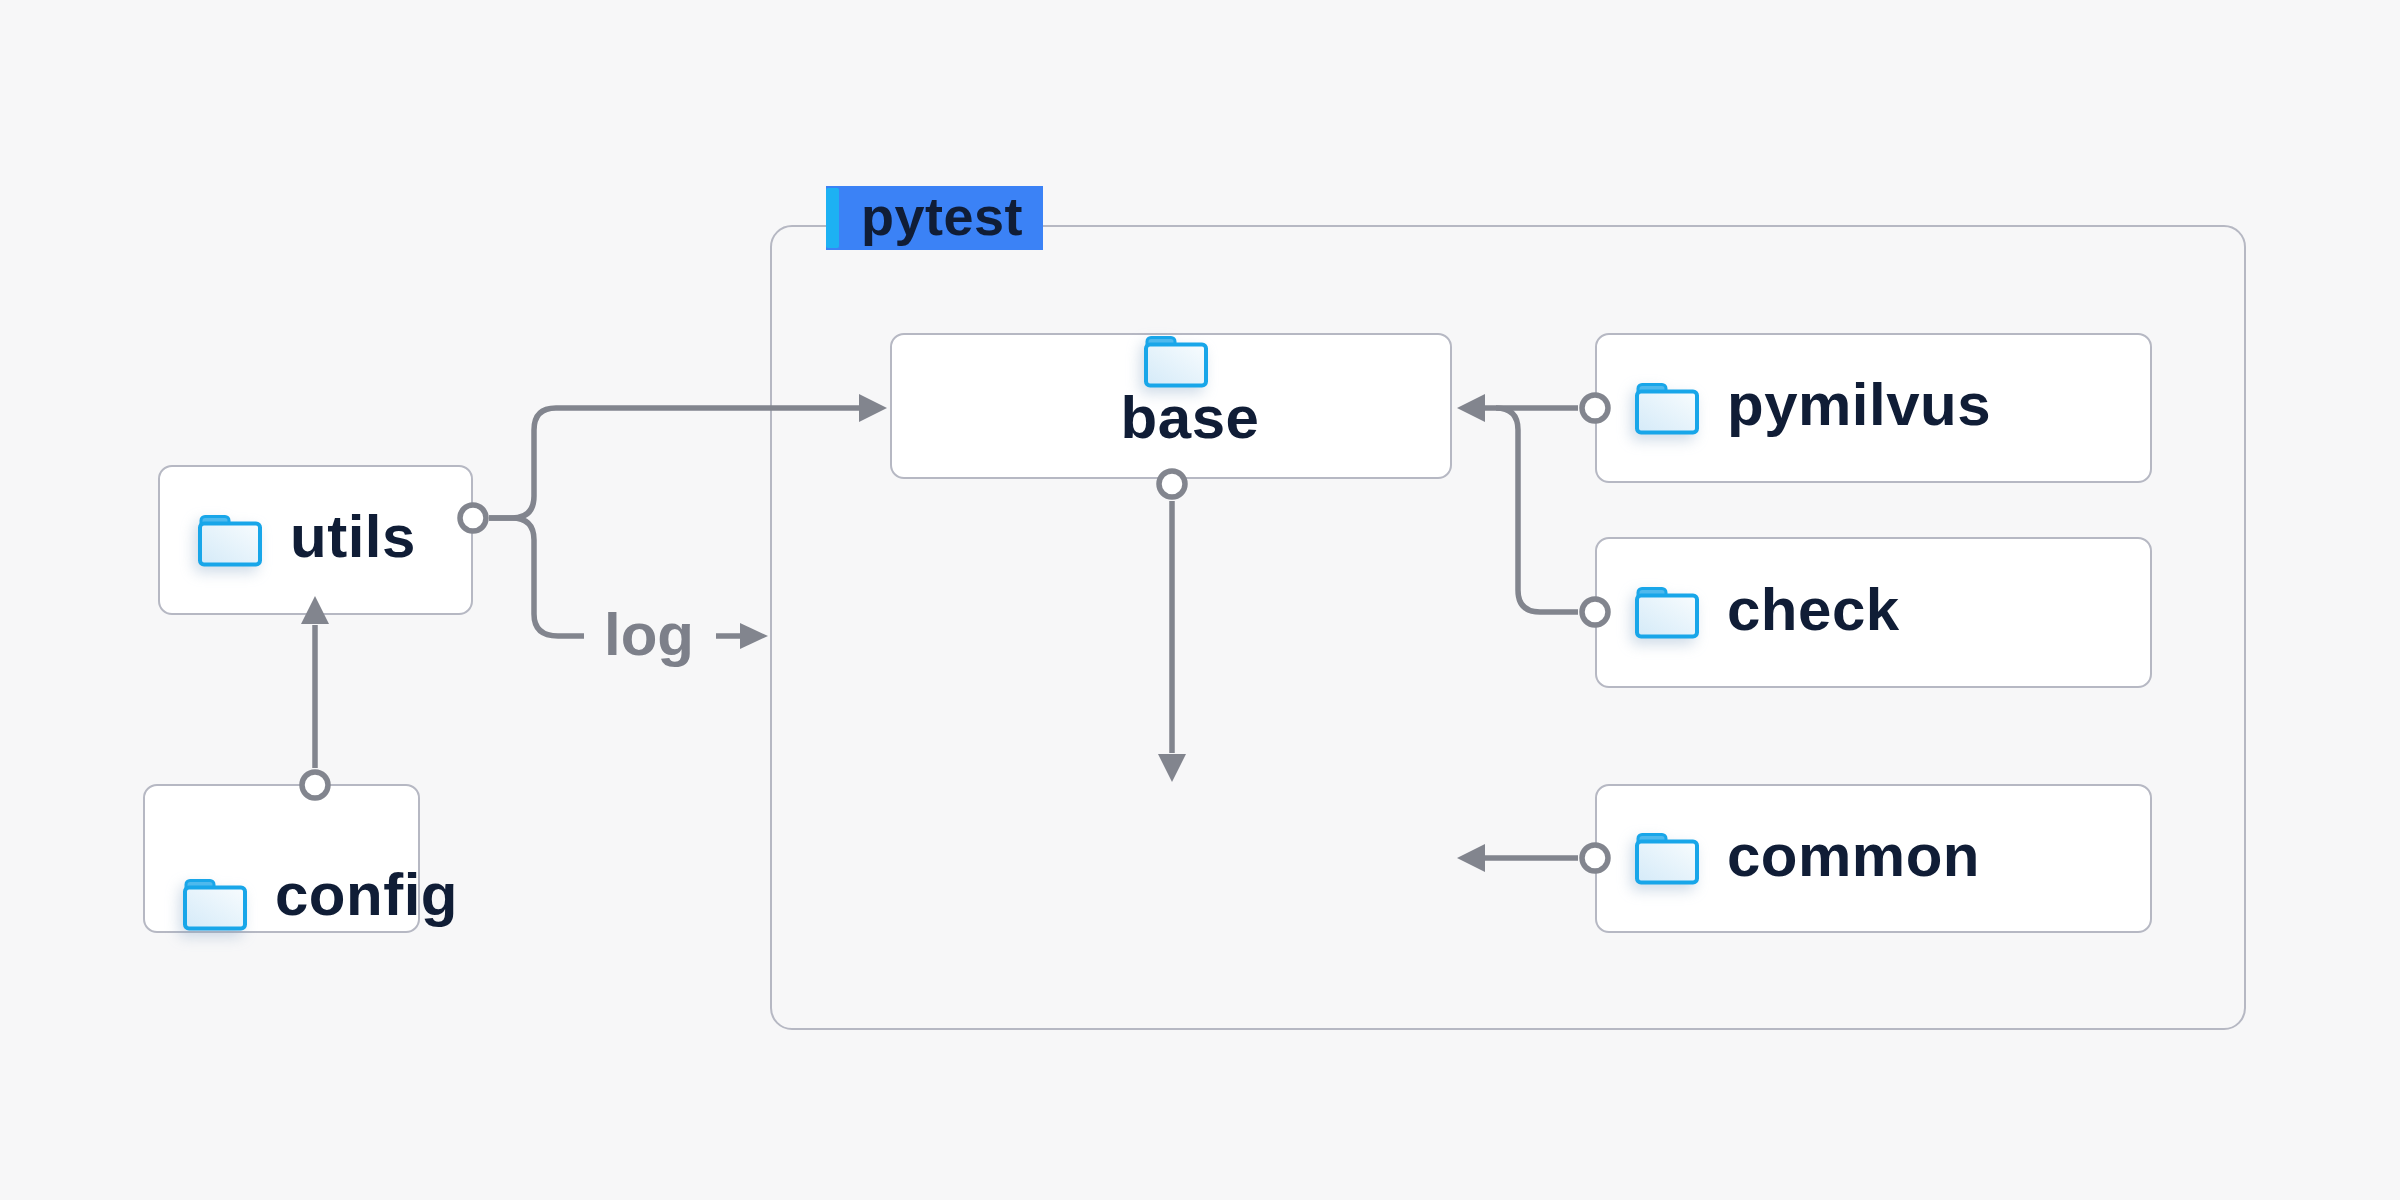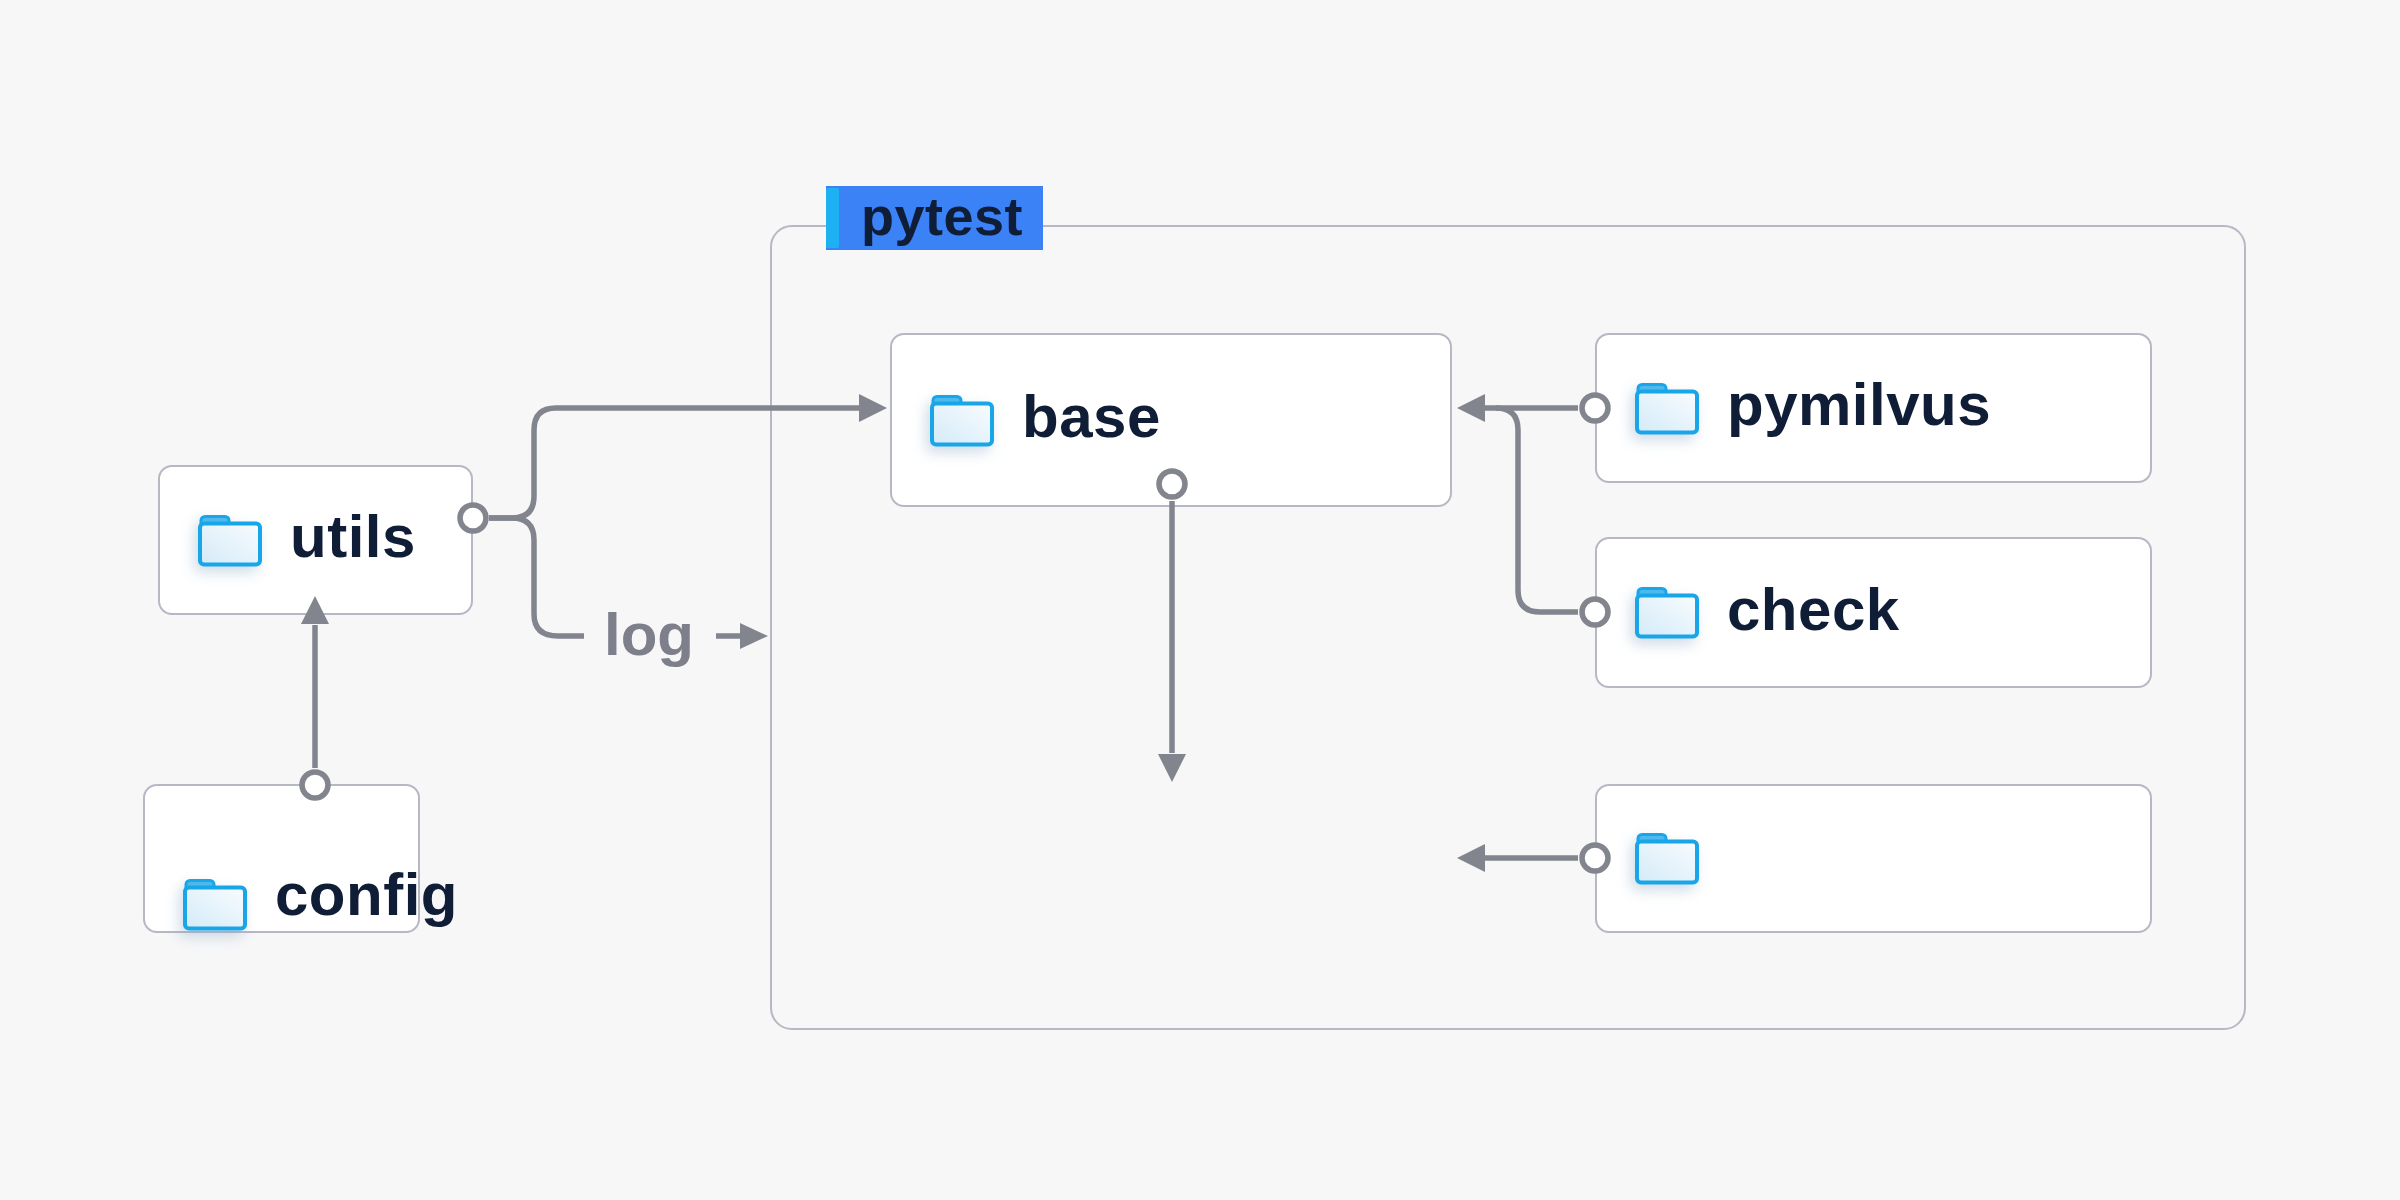--- a/index.html
+++ b/index.html
@@ -148,21 +148,21 @@
   </div>
 
   <div class="node" style="left:143px; top:784px; width:277px; height:149px;align-items:flex-end;">
     <svg class="folder" viewBox="0 0 64 52">
       <rect x="3" y="2" width="28" height="16" rx="4" fill="#4eb9ed" stroke="#18a6e9" stroke-width="3"></rect>
       <rect x="2" y="9" width="60" height="41" rx="4" fill="url(#folderFill)" stroke="#18a6e9" stroke-width="4"></rect>
     </svg>
     <span class="node-label">config</span>
   </div>
 
-  <div class="node" style="left:890px; top:333px; width:562px; height:174px;">
+  <div class="node" style="left:890px; top:333px; width:562px; height:146px;flex-direction:column;">
     <svg class="folder" viewBox="0 0 64 52">
       <rect x="3" y="2" width="28" height="16" rx="4" fill="#4eb9ed" stroke="#18a6e9" stroke-width="3"></rect>
       <rect x="2" y="9" width="60" height="41" rx="4" fill="url(#folderFill)" stroke="#18a6e9" stroke-width="4"></rect>
     </svg>
     <span class="node-label">base</span>
   </div>
 
   <div class="node" style="left:1595px; top:537px; width:557px; height:151px;">
     <svg class="folder" viewBox="0 0 64 52">
       <rect x="3" y="2" width="28" height="16" rx="4" fill="#4eb9ed" stroke="#18a6e9" stroke-width="3"></rect>
@@ -178,20 +178,21 @@
     </svg>
     <span class="node-label">pymilvus</span>
   </div>
 
 
   <div class="node" style="left:1595px; top:784px; width:557px; height:149px;">
     <svg class="folder" viewBox="0 0 64 52">
       <rect x="3" y="2" width="28" height="16" rx="4" fill="#4eb9ed" stroke="#18a6e9" stroke-width="3"></rect>
       <rect x="2" y="9" width="60" height="41" rx="4" fill="url(#folderFill)" stroke="#18a6e9" stroke-width="4"></rect>
     </svg>
+    <span class="node-label">common</span>
   </div>
 
   <div class="edge-label">log</div>
 
   <svg class="wires" viewBox="0 0 2400 1200">
 
     <path d="M489 518 H512 Q534 518 534 496 V430 Q534 408 556 408 H859"></path>
     <polygon points="887,408 859,394 859,422"></polygon>
 
     <path d="M489 518 H512 Q534 518 534 540 V614 Q534 636 558 636 H584"></path>

